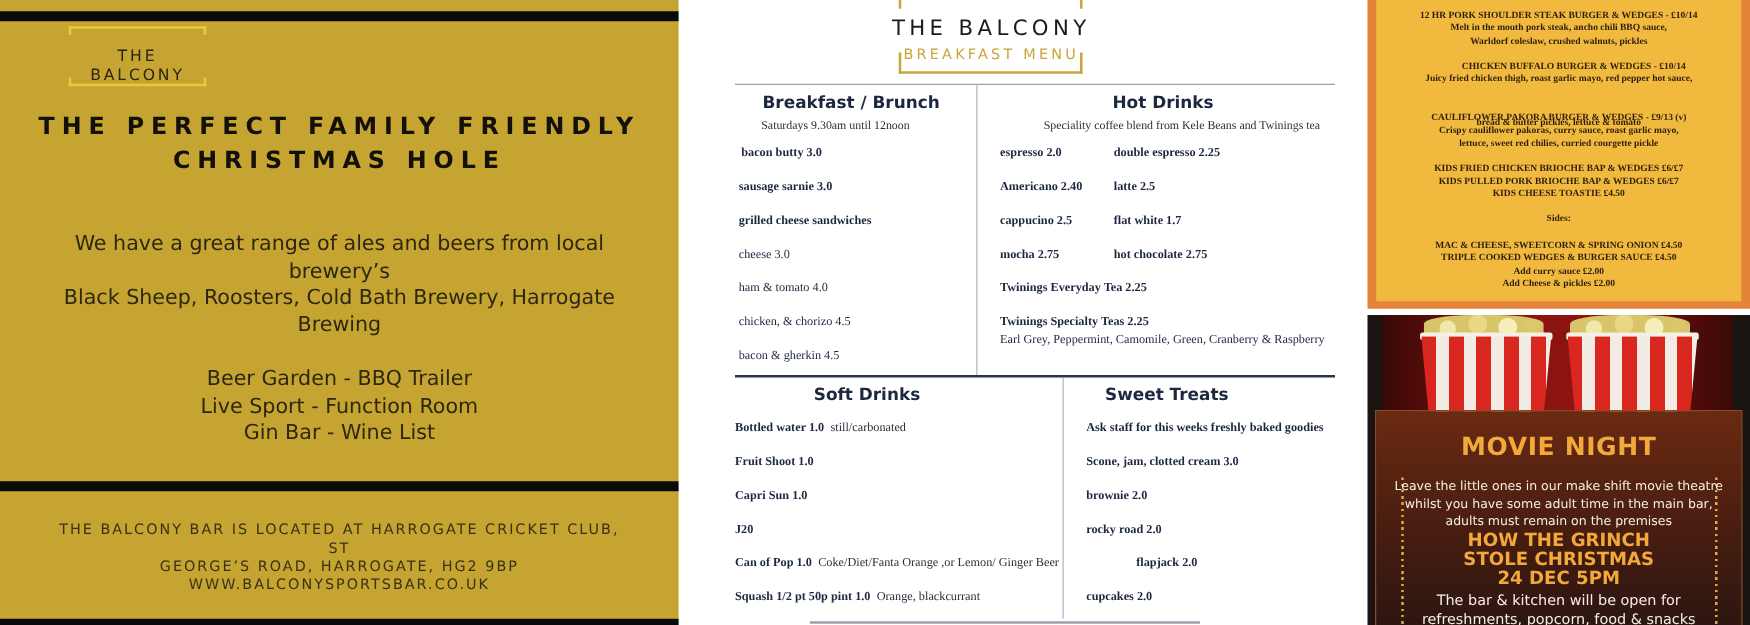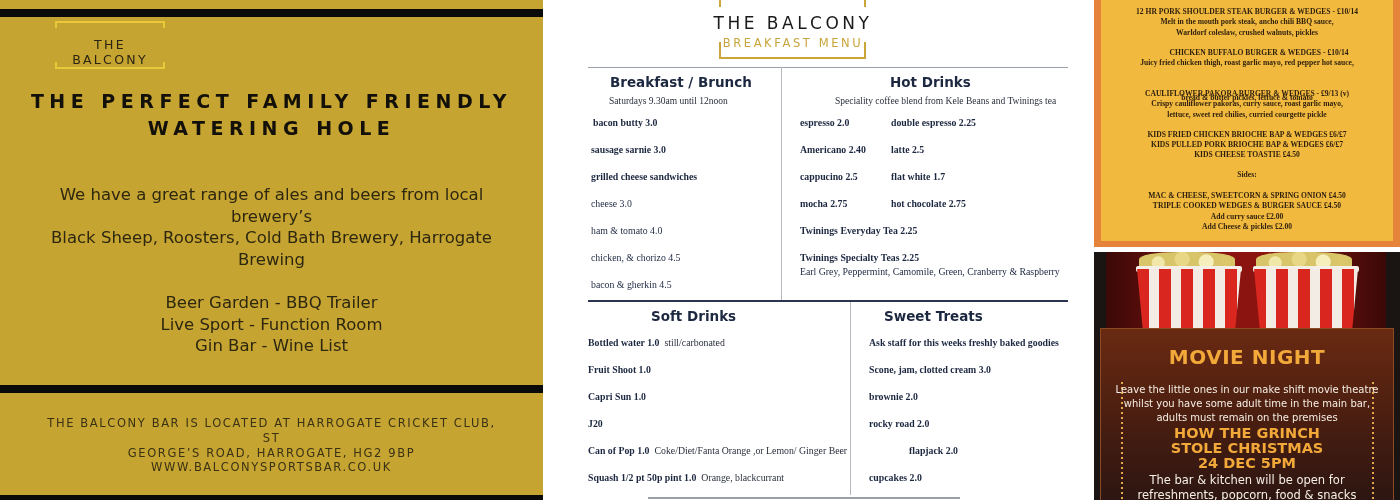--- a/index.html
+++ b/index.html
@@ -61,21 +61,21 @@
 
 <section class="p1">
   <div class="bar" style="top:9px"></div>
   <div class="logo-box">
     <div class="top"></div>
     <div class="logo-text">THE BALCONY</div>
     <div class="bot"></div>
   </div>
   <div class="headline">
     <div>THE PERFECT FAMILY FRIENDLY</div>
-    <div>WATERING HOLE</div>
+    <div>CHRISTMAS HOLE</div>
   </div>
   <div class="sub" style="top:184px;">
     <div>We have a great range of ales and beers from local</div>
     <div>brewery’s</div>
     <div>Black Sheep, Roosters, Cold Bath Brewery, Harrogate</div>
     <div>Brewing</div>
   </div>
   <div class="sub" style="top:292px;">
     <div>Beer Garden - BBQ Trailer</div>
     <div>Live Sport - Function Room</div>

